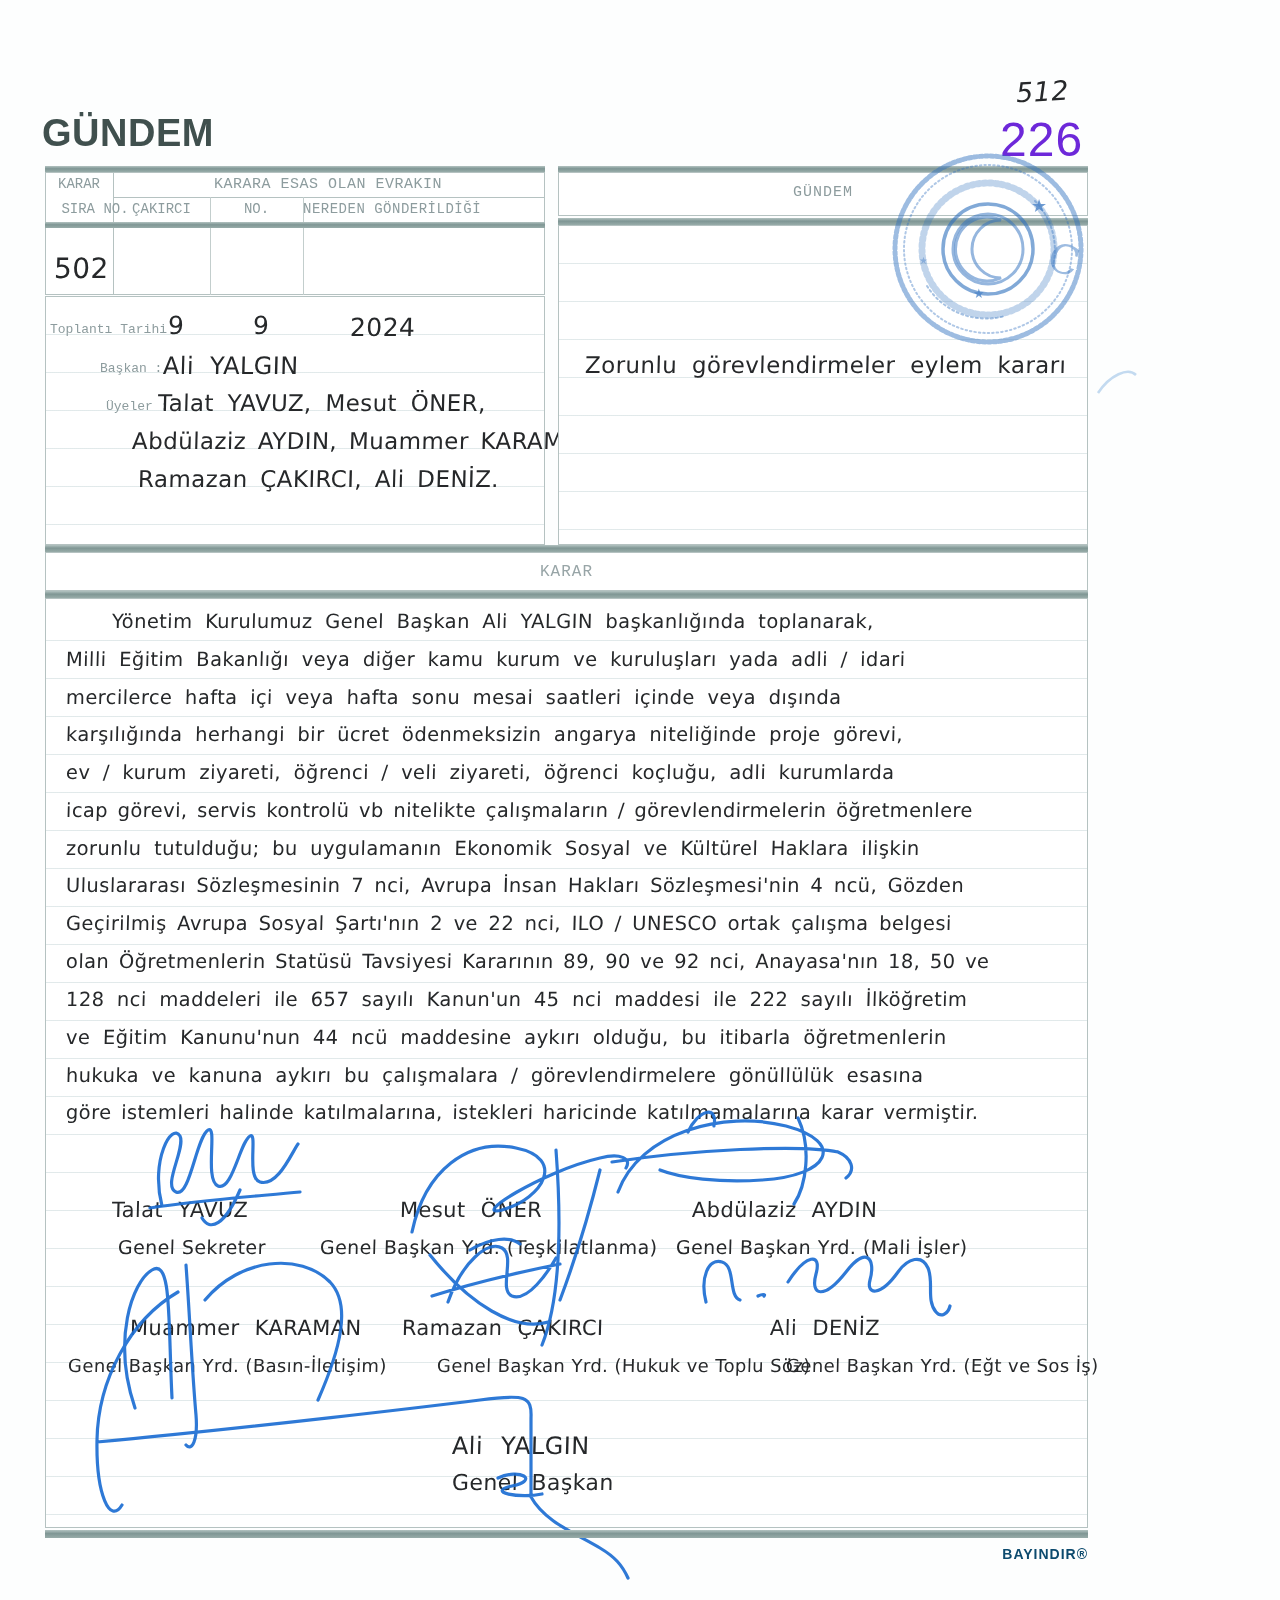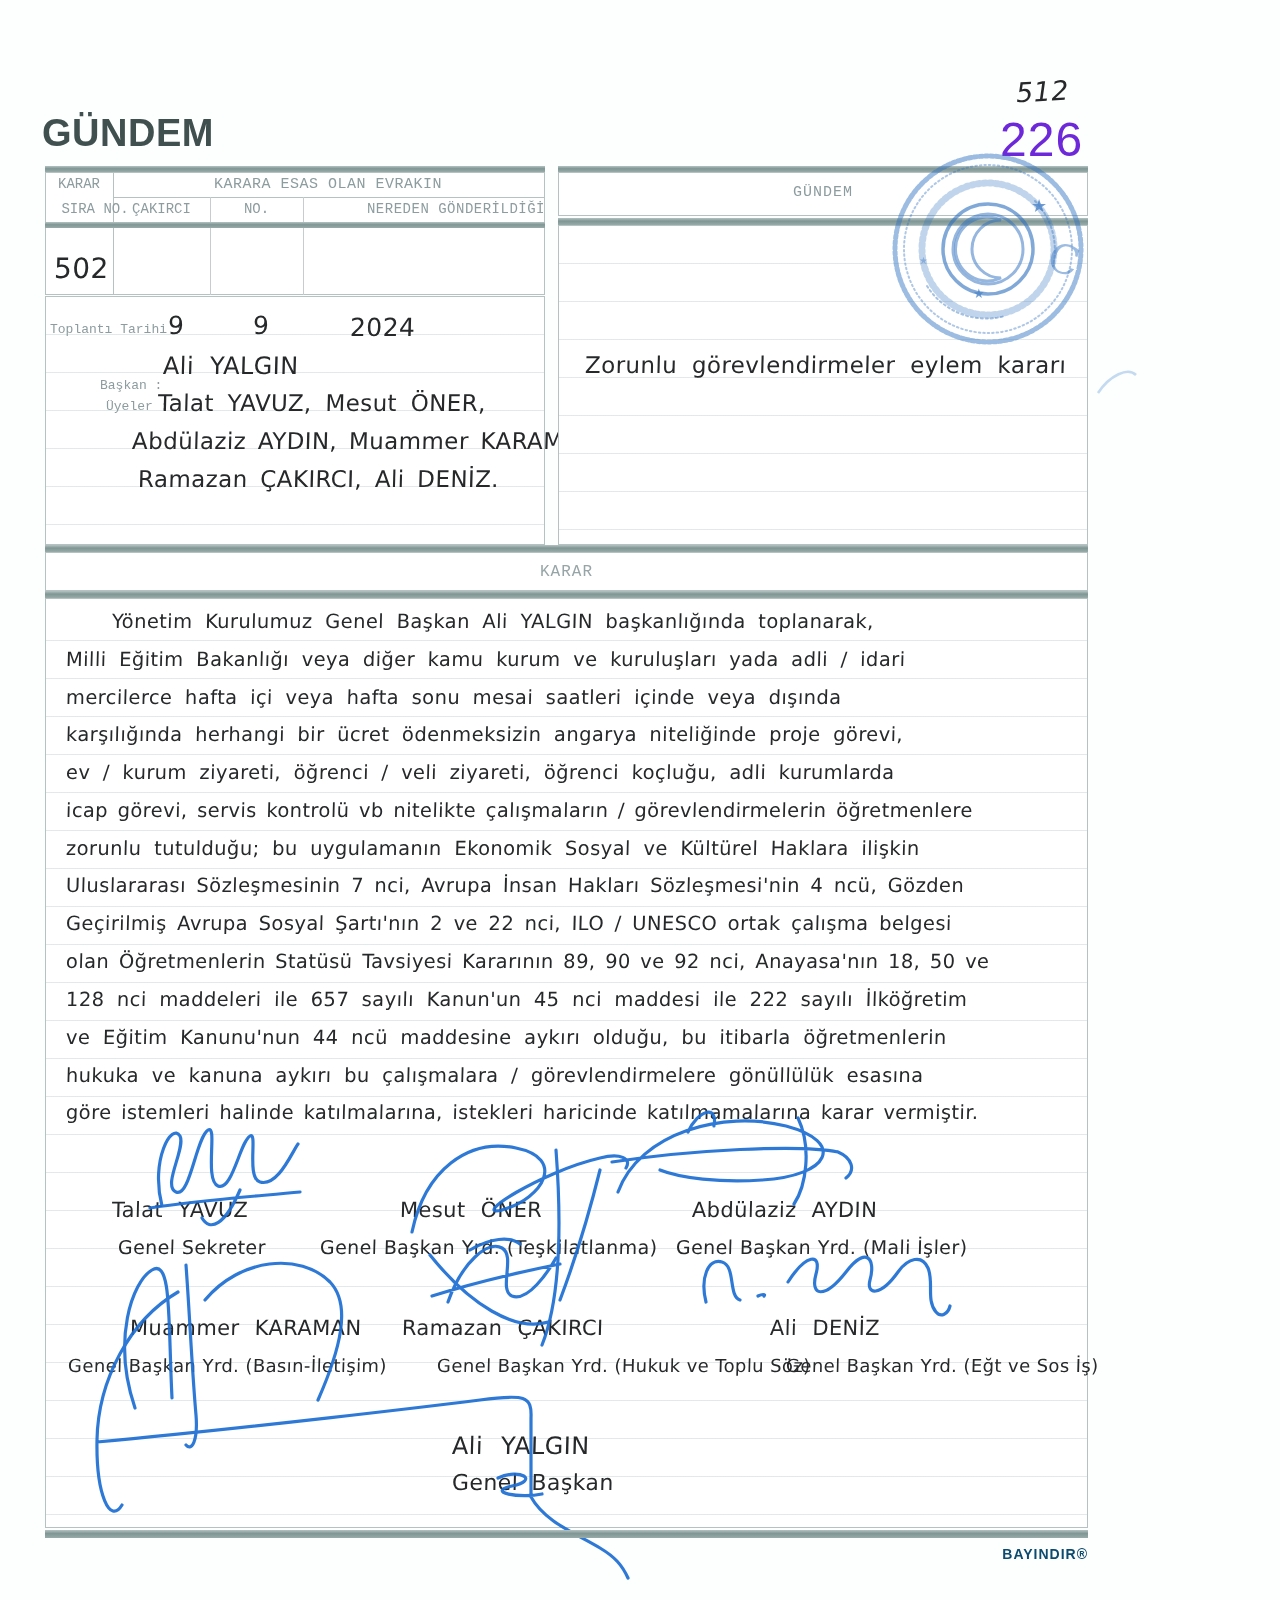--- a/index.html
+++ b/index.html
@@ -35,30 +35,30 @@
   <div class="abs" style="left:113px;top:197px;width:432px;height:1px;background:#b5c2c1;"></div>
   <div class="abs" style="left:210px;top:197px;width:1px;height:98px;background:#c3cecd;"></div>
   <div class="abs" style="left:303px;top:197px;width:1px;height:98px;background:#c3cecd;"></div>
   <div class="abs bar" style="left:45px;top:222px;width:500px;height:6px;"></div>
 
   <div class="abs plabel" style="left:45px;top:176px;width:68px;text-align:center;font-size:14px;">KARAR</div>
   <div class="abs plabel" style="left:45px;top:201px;width:68px;text-align:center;font-size:14px;margin-left:16px;">SIRA NO.</div>
   <div class="abs plabel" style="left:113px;top:176px;width:430px;text-align:center;font-size:15px;letter-spacing:.5px;">KARARA ESAS OLAN EVRAKIN</div>
   <div class="abs plabel" style="left:113px;top:201px;width:97px;text-align:center;font-size:14px;">ÇAKIRCI</div>
   <div class="abs plabel" style="left:210px;top:201px;width:93px;text-align:center;font-size:14px;">NO.</div>
-  <div class="abs plabel" style="left:303px;top:201px;width:242px;text-align:right;font-size:14px;letter-spacing:.5px;">NEREDEN GÖNDERİLDİĞİ</div>
+  <div class="abs plabel" style="left:303px;top:201px;width:242px;text-align:left;font-size:14px;letter-spacing:.5px;">NEREDEN GÖNDERİLDİĞİ</div>
 
   <div class="abs hw" style="left:54px;top:252px;font-size:28px;">502</div>
 
   <div class="abs boxline ruled" style="left:45px;top:296px;width:500px;height:249px;background-color:#fff;"></div>
   <div class="abs plabel" style="left:50px;top:322px;font-size:13px;text-align:center;">Toplantı Tarihi :</div>
   <div class="abs hw" style="left:168px;top:311px;font-size:25px;">9</div>
   <div class="abs hw" style="left:253px;top:311px;font-size:25px;">9</div>
   <div class="abs hw" style="left:350px;top:313px;font-size:25px;">2024</div>
-  <div class="abs plabel" style="left:100px;top:361px;font-size:13px;margin-top:17px;">Başkan :</div>
+  <div class="abs plabel" style="left:100px;top:361px;font-size:13px;">Başkan :</div>
   <div class="abs hw" style="left:163px;top:352px;font-size:24px;word-spacing:8px;">Ali YALGIN</div>
   <div class="abs plabel" style="left:106px;top:399px;font-size:13px;">Üyeler :</div>
   <div class="abs hw" style="left:158px;top:390px;font-size:23px;word-spacing:6px;">Talat YAVUZ, Mesut ÖNER,</div>
   <div class="abs hw" style="left:132px;top:428px;font-size:23px;word-spacing:4px;">Abdülaziz AYDIN, Muammer KARAMAN,</div>
   <div class="abs hw" style="left:138px;top:466px;font-size:23px;word-spacing:5px;">Ramazan ÇAKIRCI, Ali DENİZ.</div>
 
   <div class="abs bar" style="left:558px;top:166px;width:530px;height:6px;"></div>
   <div class="abs boxline" style="left:558px;top:172px;width:530px;height:44px;background:#fff;"></div>
   <div class="abs plabel" style="left:558px;top:184px;width:530px;text-align:center;font-size:15px;letter-spacing:1px;">GÜNDEM</div>
   <div class="abs bar" style="left:558px;top:218px;width:530px;height:7px;"></div>

